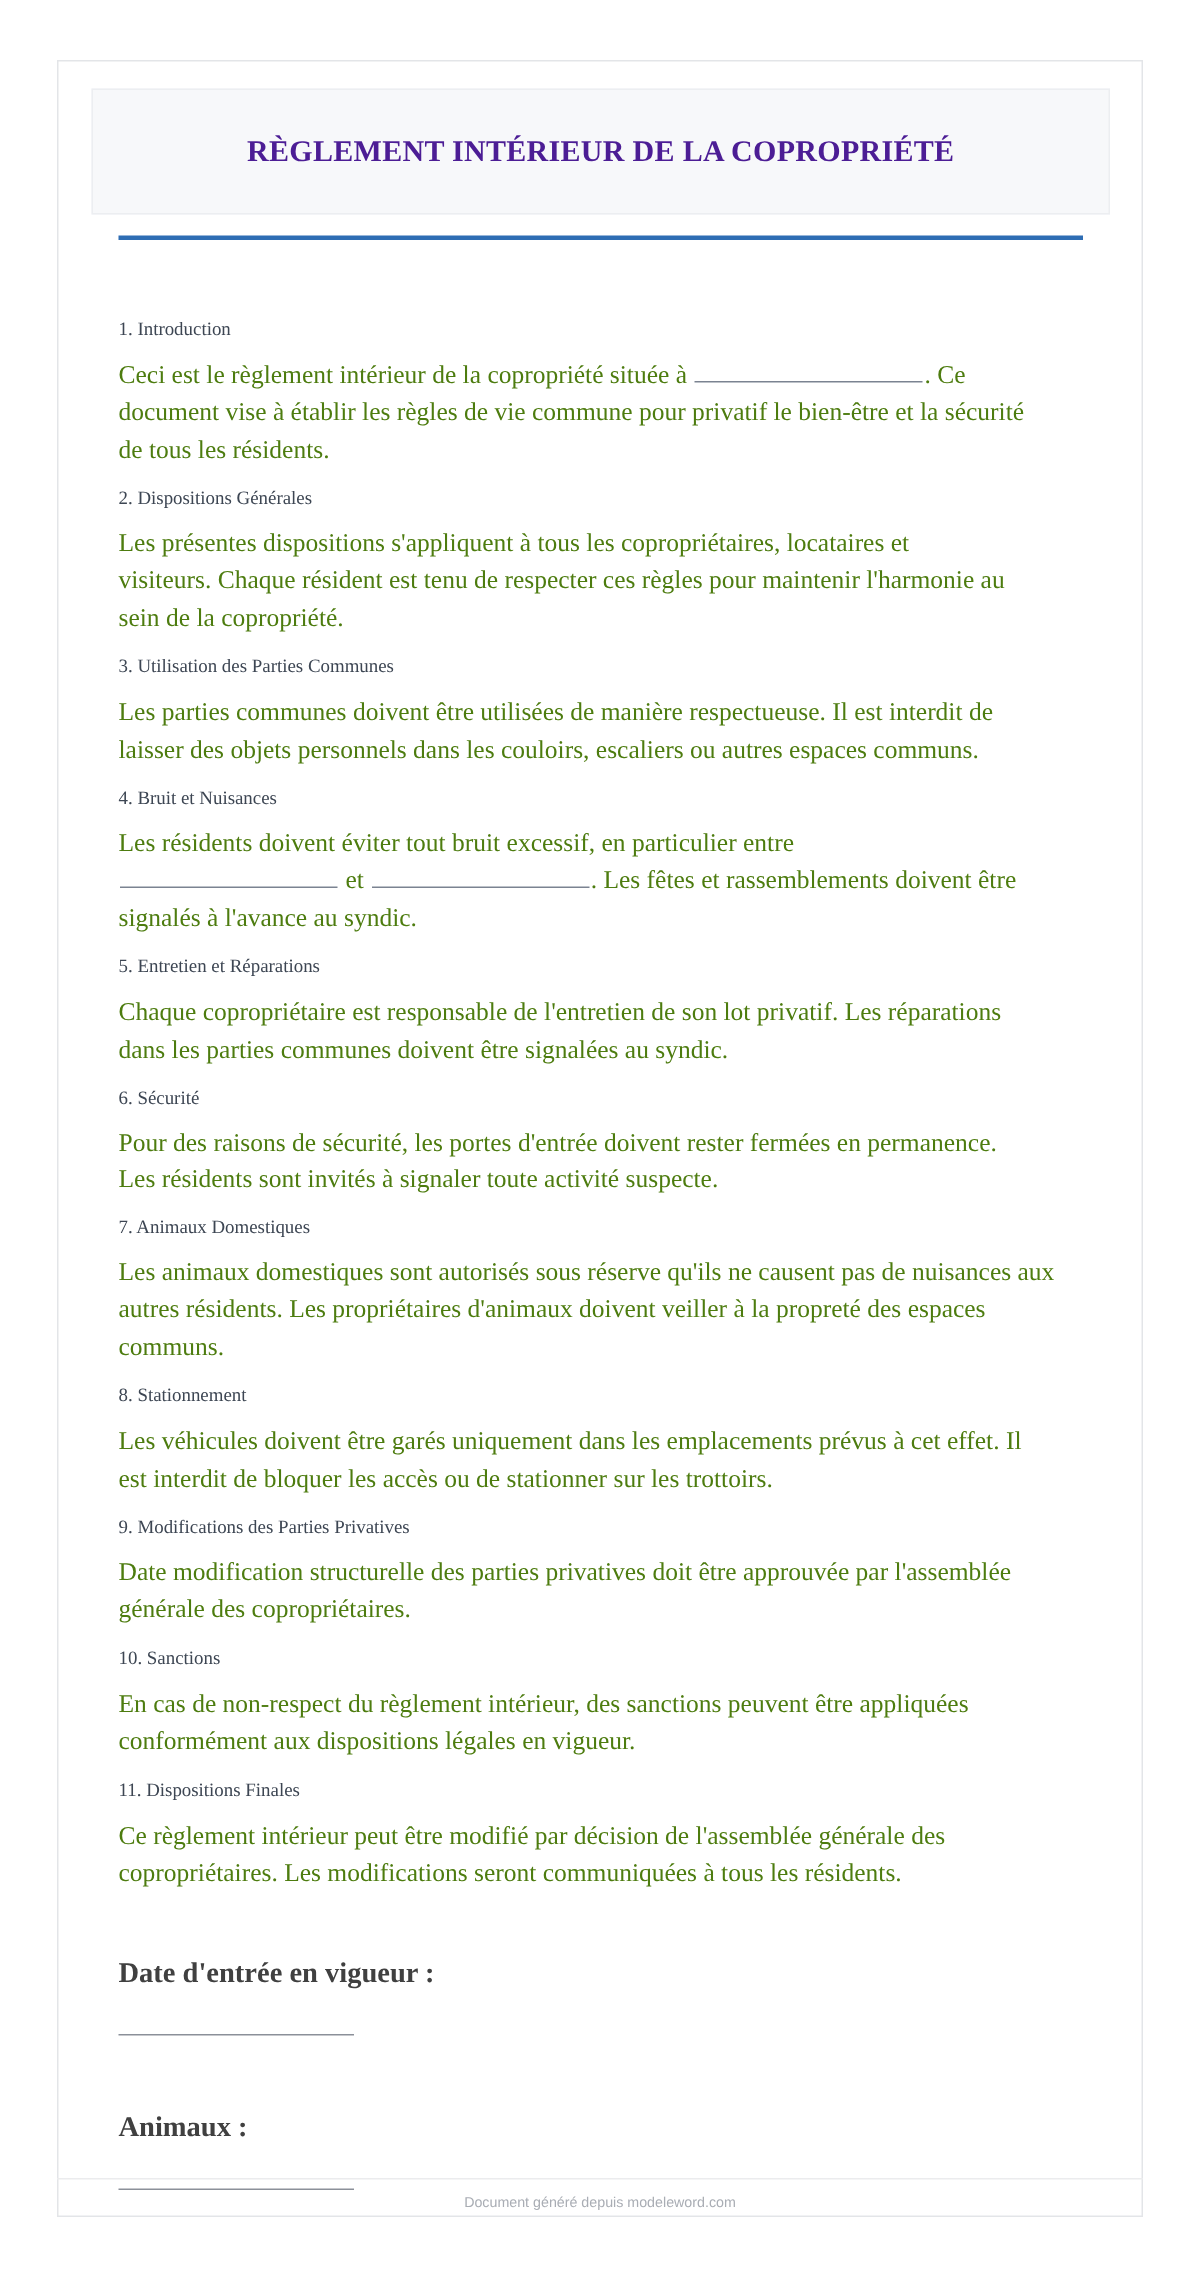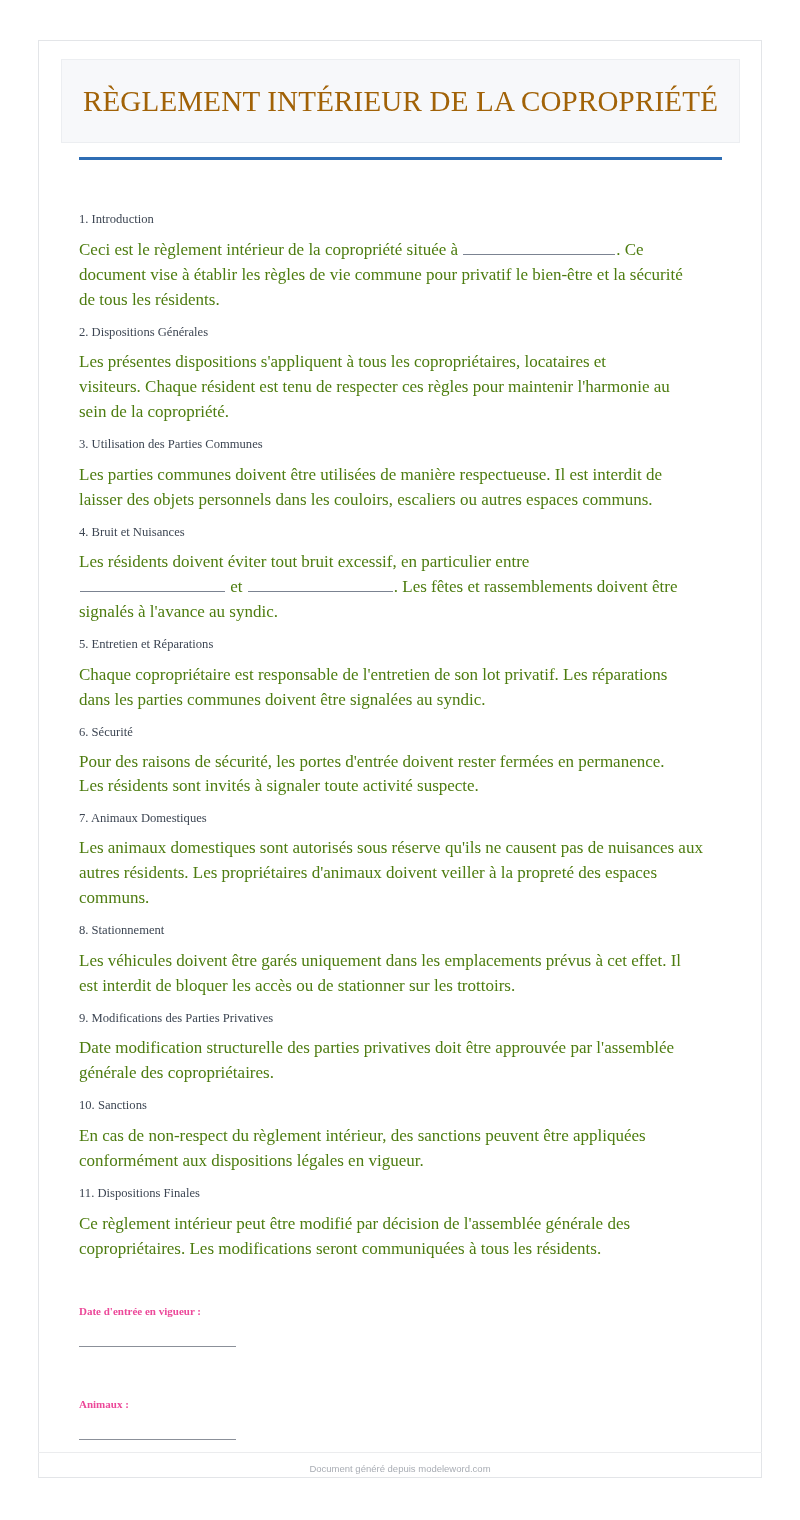--- a/index.html
+++ b/index.html
@@ -34,24 +34,24 @@
     background: #f7f8fa;
     border: 1px solid #eceef1;
     box-sizing: border-box;
     display: flex;
     align-items: center;
     justify-content: center;
   }
 
   .doc-title {
     font-family: "Liberation Serif", "DejaVu Serif", serif;
-    font-weight: normal;
-    font-size: 29px;
+    font-weight: bold;
+    font-size: 20px;
     letter-spacing: 0.2px;
-    color: #a16207;
+    color: #4c1d95;
     text-align: center;
     line-height: 1.2;
     white-space: nowrap;
   }
 
   .blue-rule {
     position: absolute;
     left: 40px;
     top: 116px;
     width: 643px;
@@ -103,22 +103,22 @@
   }
   .blank.w-intro { width: 152px; }
   .blank.w-noise { width: 145px; }
 
   .sign-block {
     margin-top: 44px;
   }
   .sign-label {
     font-family: "Liberation Serif", "DejaVu Serif", serif;
     font-weight: bold;
-    font-size: 11px;
-    color: #ec4899;
+    font-size: 19px;
+    color: #404040;
     margin-bottom: 29px;
   }
   .sign-line {
     width: 157px;
     height: 0;
     border-bottom: 1px solid #8b9099;
   }
   .sign-block.second { margin-top: 51px; }
 
   .footer {

